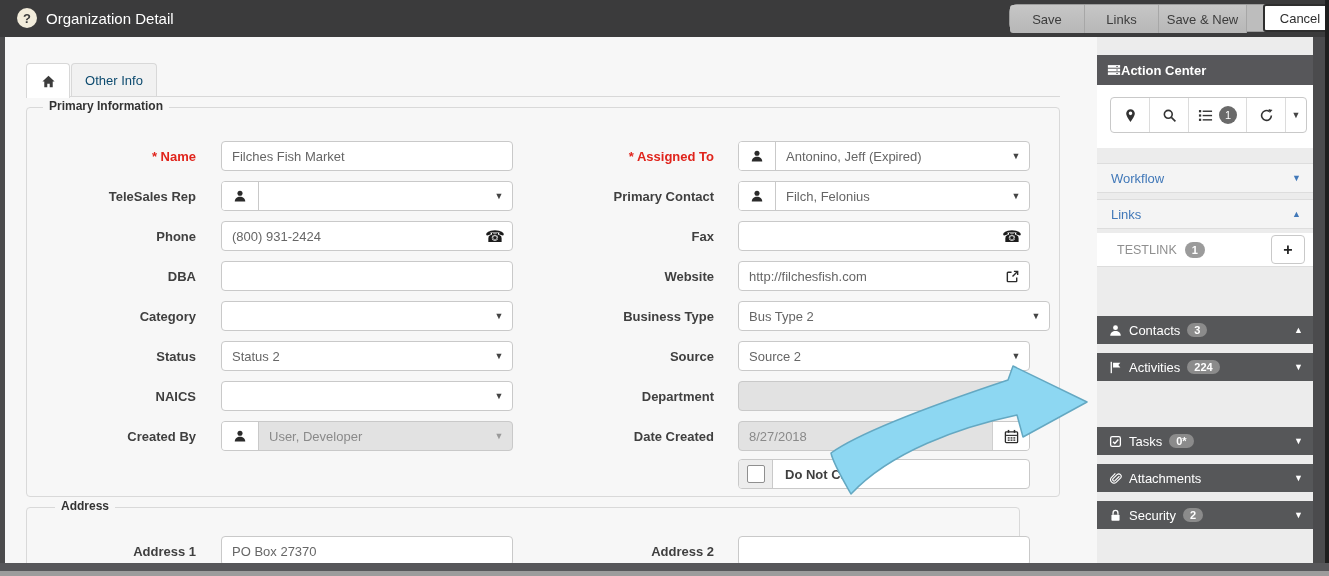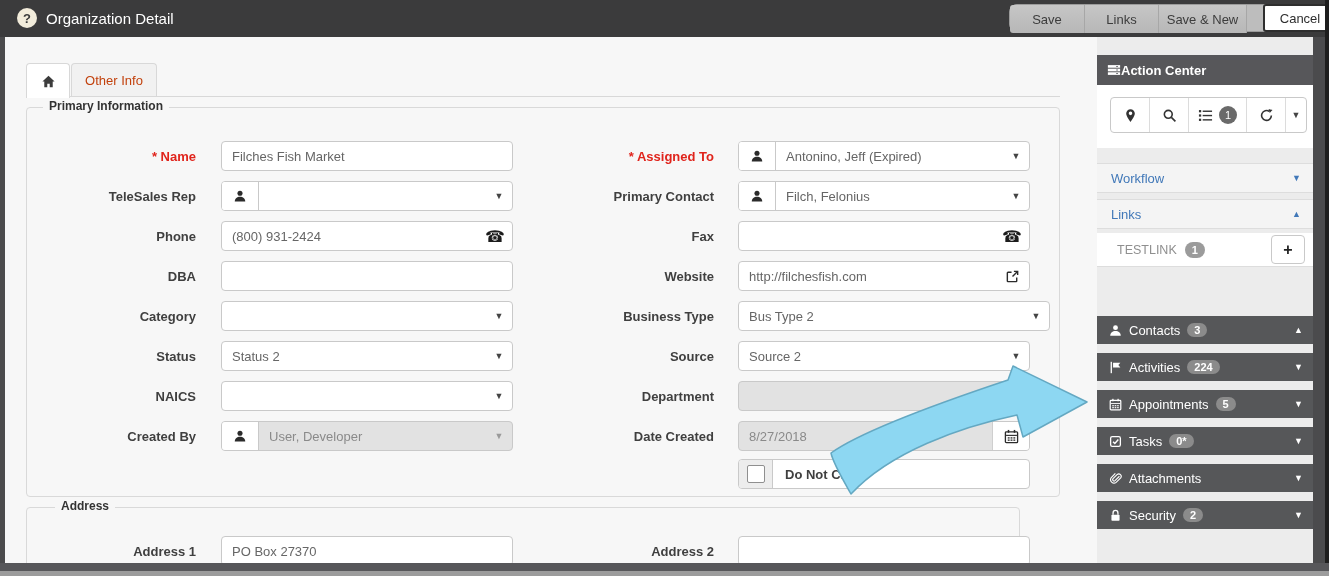--- a/index.html
+++ b/index.html
@@ -25,21 +25,21 @@
   .tbtn{height:28px;display:flex;align-items:center;justify-content:center;font-size:13px;color:#3c3c3c;
     background:linear-gradient(#c6c6c6,#b7b7b7);border-right:1px solid #a7a7a7;cursor:pointer;box-sizing:border-box;}
   .tbtn.first{border-radius:3px 0 0 3px;}
   .tbtn.cancel{background:#fff;border:2px solid #2e2e2e;border-radius:3px;color:#2e2e2e;margin:-1px -1px -1px 16px;}
 
   
   .tabline{left:26px;top:96px;width:1034px;height:1px;background:#d8d8d8;}
   .tab{top:63px;height:34px;border:1px solid #d8d8d8;border-bottom:none;border-radius:4px 4px 0 0;
     display:flex;align-items:center;justify-content:center;font-size:13px;cursor:pointer;}
   .tab.home{left:26px;width:44px;background:#fff;z-index:2;height:35px;}
-  .tab.other{left:71px;width:86px;background:#f1f1f1;color:#c2410c;}
+  .tab.other{left:71px;width:86px;background:#f1f1f1;color:#0c4a6e;}
 
   
   .fieldset{border:1px solid #d9d9d9;border-radius:4px;}
   .legend{position:absolute;top:-9px;background:#f7f7f7;padding:0 6px;font-size:12px;font-weight:bold;color:#333;}
 
   
   .flabel{position:absolute;height:30px;display:flex;align-items:center;justify-content:flex-end;
     font-weight:bold;font-size:13px;color:#3f3f3f;text-align:right;}
   .flabel.req{color:#e0241c;}
   .ctl{position:absolute;height:30px;background:#fff;border:1px solid #c9c9c9;border-radius:4px;
@@ -370,39 +370,20 @@
         <svg width="13" height="13" viewBox="0 0 16 16" fill="#fff">
           <rect x="2" y="1" width="1.6" height="14"></rect>
           <path d="M5 2h9l-2.5 3L14 8H5z"></path>
         </svg>
       </span>
     <span>Activities</span>
     <span class="pbadge">224</span>
     <span class="caret"></span>
   </div>
 
-  <div class="panel" style="top:353px">
-    <span class="picon">
-        <svg width="13" height="13" viewBox="0 0 16 16" fill="#fff">
-          <rect x="1.5" y="3" width="13" height="11.5" rx="1" fill="none" stroke="#fff" stroke-width="1.5"></rect>
-          <rect x="4" y="1" width="1.6" height="3"></rect>
-          <rect x="10.4" y="1" width="1.6" height="3"></rect>
-          <rect x="2.2" y="6.2" width="11.6" height="1.1"></rect>
-          <rect x="4" y="8.8" width="2" height="1.4"></rect>
-          <rect x="7" y="8.8" width="2" height="1.4"></rect>
-          <rect x="10" y="8.8" width="2" height="1.4"></rect>
-          <rect x="4" y="11.2" width="2" height="1.4"></rect>
-          <rect x="7" y="11.2" width="2" height="1.4"></rect>
-          <rect x="10" y="11.2" width="2" height="1.4"></rect>
-        </svg>
-      </span>
-    <span>Appointments</span>
-    <span class="pbadge">5</span>
-    <span class="caret"></span>
-  </div>
 
   <div class="panel" style="top:390px">
     <span class="picon">
         <svg width="13" height="13" viewBox="0 0 16 16">
           <rect x="2" y="2" width="12" height="12" rx="2" fill="none" stroke="#fff" stroke-width="1.6"></rect>
           <path d="M5 8.2l2.2 2.3 4.3-5" fill="none" stroke="#fff" stroke-width="1.8"></path>
         </svg>
       </span>
     <span>Tasks</span>
     <span class="pbadge">0*</span>

